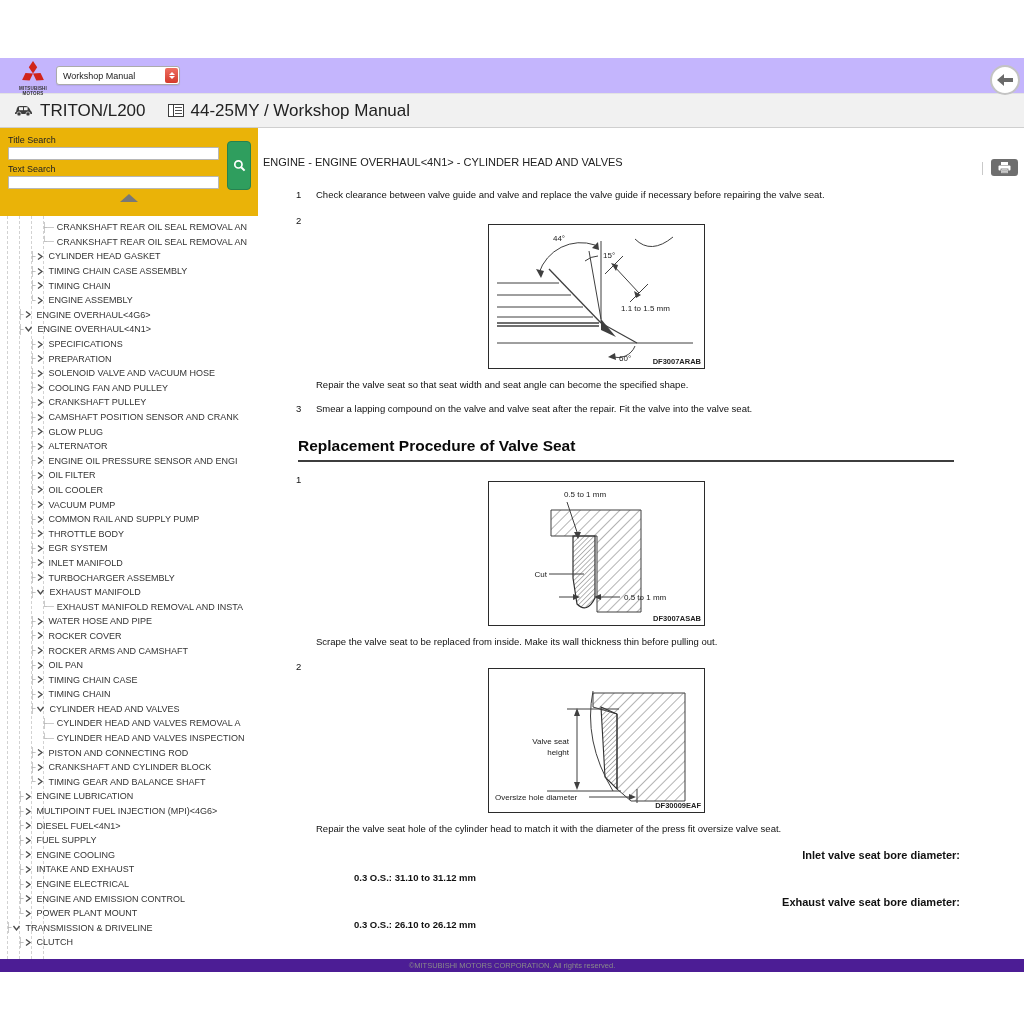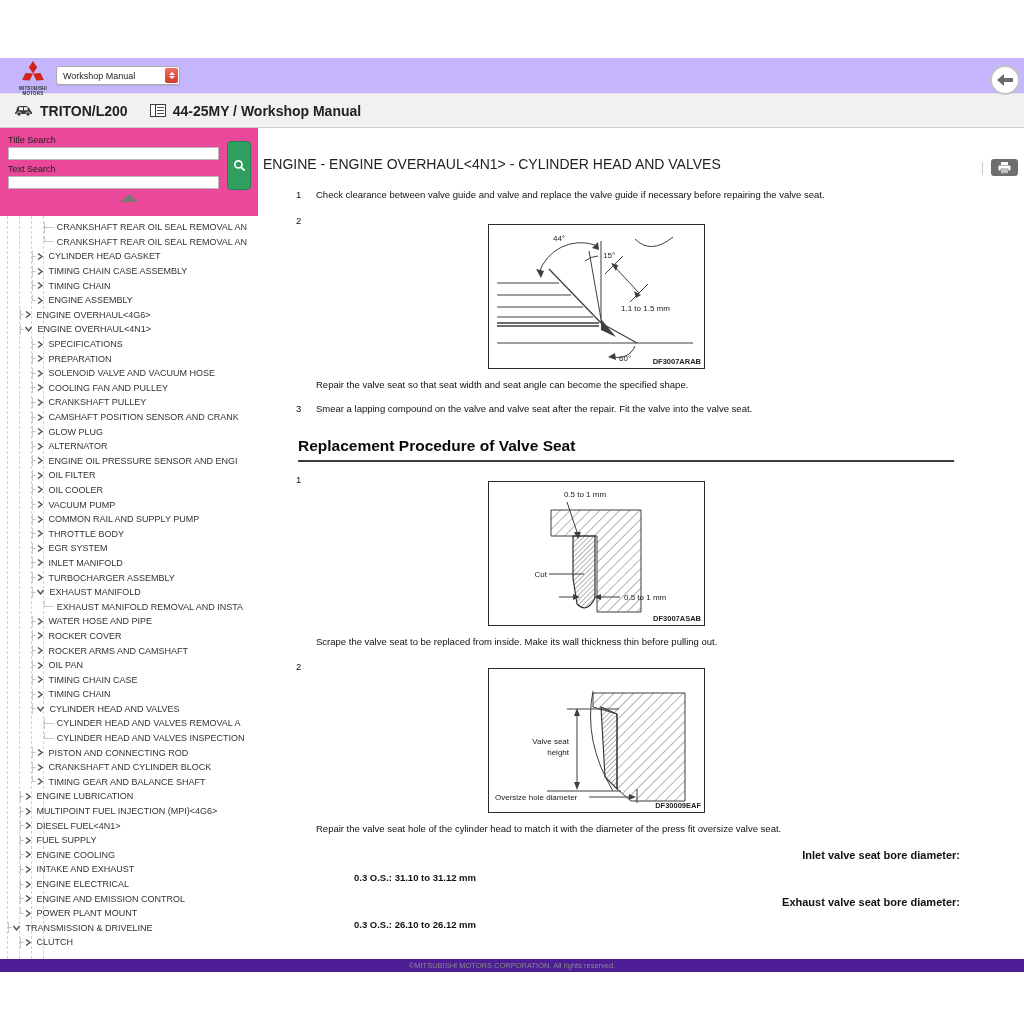--- a/index.html
+++ b/index.html
@@ -13,42 +13,42 @@
   .select{position:absolute;left:56px;top:8px;width:122px;height:17px;background:#fff;border:1px solid #ababab;border-radius:3px;display:flex;align-items:center;box-shadow:0 1px 1px rgba(0,0,0,.08);}
   .select .sel-text{flex:1;font-size:9px;color:#222;padding-left:6px;white-space:nowrap;overflow:hidden;}
   .stepper{width:13px;height:15px;margin-right:1px;border-radius:2px;background:linear-gradient(#ef6e60,#d43a2c);display:flex;flex-direction:column;align-items:center;justify-content:center;gap:1px;}
   .tri-up{width:0;height:0;border-left:3px solid transparent;border-right:3px solid transparent;border-bottom:3.5px solid #fff;}
   .tri-down{width:0;height:0;border-left:3px solid transparent;border-right:3px solid transparent;border-top:3.5px solid #fff;}
   .back-btn{position:absolute;right:4px;top:7px;width:30px;height:30px;border:2px solid #c3c3c3;border-radius:50%;background:#fff;display:flex;align-items:center;justify-content:center;box-sizing:border-box;}
 
   
   .modelbar{height:33px;background:#f1f1f1;border-bottom:1px solid #cfcfcf;display:flex;align-items:center;}
   .modelbar .grp{display:flex;align-items:center;gap:7px;}
-  .model-label,.manual-label{font-size:14px;font-weight:bold;color:#222;}
+  .model-label,.manual-label{font-size:17px;font-weight:normal;color:#222;}
   .g1{margin-left:14px;} .g2{margin-left:22px;}
 
   
   .main{display:flex;height:831px;background:#fff;}
   .sidebar{width:258px;flex:none;display:flex;flex-direction:column;}
-  .search-panel{background:#ec4899;height:88px;position:relative;box-sizing:border-box;padding-top:7px;}
+  .search-panel{background:#eab308;height:88px;position:relative;box-sizing:border-box;padding-top:7px;}
   .srch-label{font-size:9px;color:#222;margin:0 0 2px 8px;}
   .srch-input{display:block;width:211px;height:13px;margin:0 0 4px 8px;border:1px solid #b7b7b7;background:#fff;box-sizing:border-box;border-radius:1px;font-size:9px;padding:0 3px;}
   .search-btn{position:absolute;left:227px;top:13px;width:22px;height:47px;background:#2f9e5e;border:1px solid #258250;border-radius:4px;display:flex;align-items:center;justify-content:center;cursor:pointer;}
   .collapse-toggle{width:0;height:0;border-left:9px solid transparent;border-right:9px solid transparent;border-bottom:8px solid #787878;margin:5px auto 0 auto;}
 
   .tree{flex:1;background:#fff;position:relative;overflow:hidden;padding-top:4px;}
   .guide{position:absolute;top:0;bottom:0;border-left:1px dashed #d2d2d2;}
   .tree-row{position:relative;height:14.6px;display:flex;align-items:center;white-space:nowrap;overflow:hidden;cursor:default;}
   .conn{font-size:9px;color:#b0b0b0;line-height:9px;flex:none;}
   .chev{flex:none;margin:0 1px;}
   .tree-label{font-size:9px;color:#333;margin-left:3px;flex:none;}
 
   
   .content{flex:1;position:relative;overflow:hidden;background:#fff;}
-  .breadcrumb{position:absolute;left:5px;top:28px;font-size:14px;color:#222;}
+  .breadcrumb{position:absolute;left:5px;top:28px;font-size:11px;color:#222;}
   .print-sep{position:absolute;right:41px;top:34px;height:13px;border-left:1px solid #c9c9c9;}
   .print-btn{position:absolute;right:6px;top:31px;width:27px;height:17px;background:#6e6e6e;border-radius:3px;display:flex;align-items:center;justify-content:center;cursor:pointer;}
   .sections{position:absolute;left:0;right:0;top:49px;bottom:0;overflow:hidden;}
   .sec-title{font-size:15.5px;font-weight:bold;color:#0a0a0a;border-bottom:2px solid #3d3d3d;padding-bottom:5px;margin:0 70px 0 40px;}
   .mt1{margin-top:0;} .mt2{margin-top:21px;}
   .step{display:flex;gap:13px;margin:12px 64px 0 38px;font-size:9.5px;line-height:1.35;color:#111;}
   .step .num{flex:none;width:7px;}
   .figure{width:215px;height:143px;border:1.5px solid #2b2b2b;background:#fff;position:relative;margin:2px 0 0 230px;}
   .fig-code{position:absolute;right:3px;bottom:2px;font-size:7.5px;font-weight:bold;color:#222;}
   .note{margin:10px 64px 0 58px;font-size:9.5px;color:#111;line-height:1.35;}

